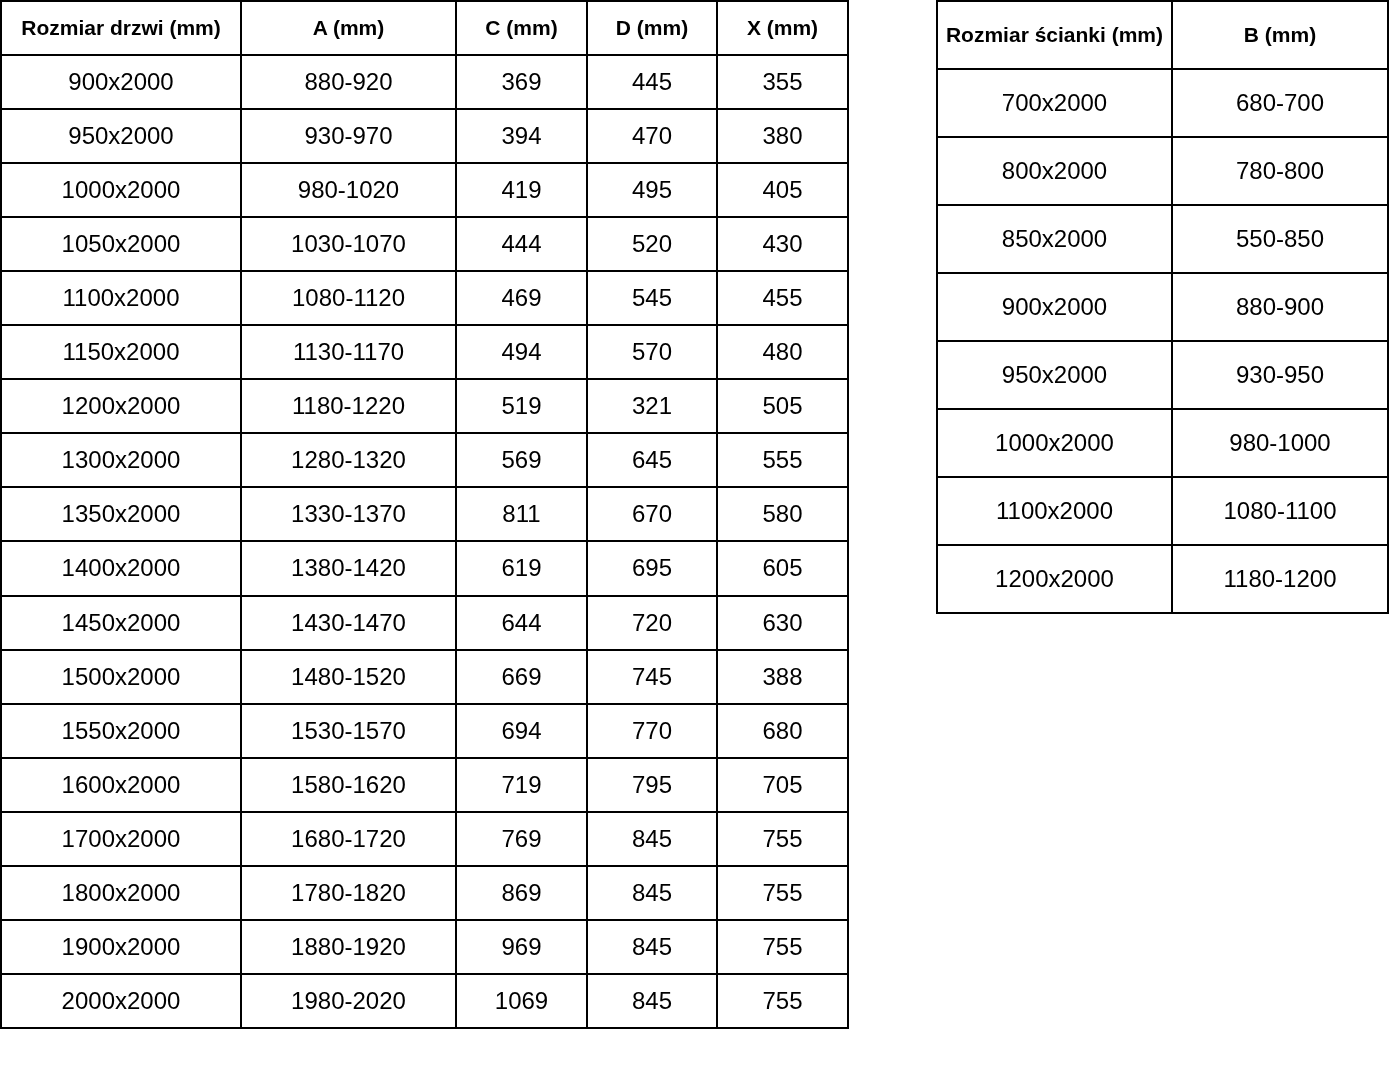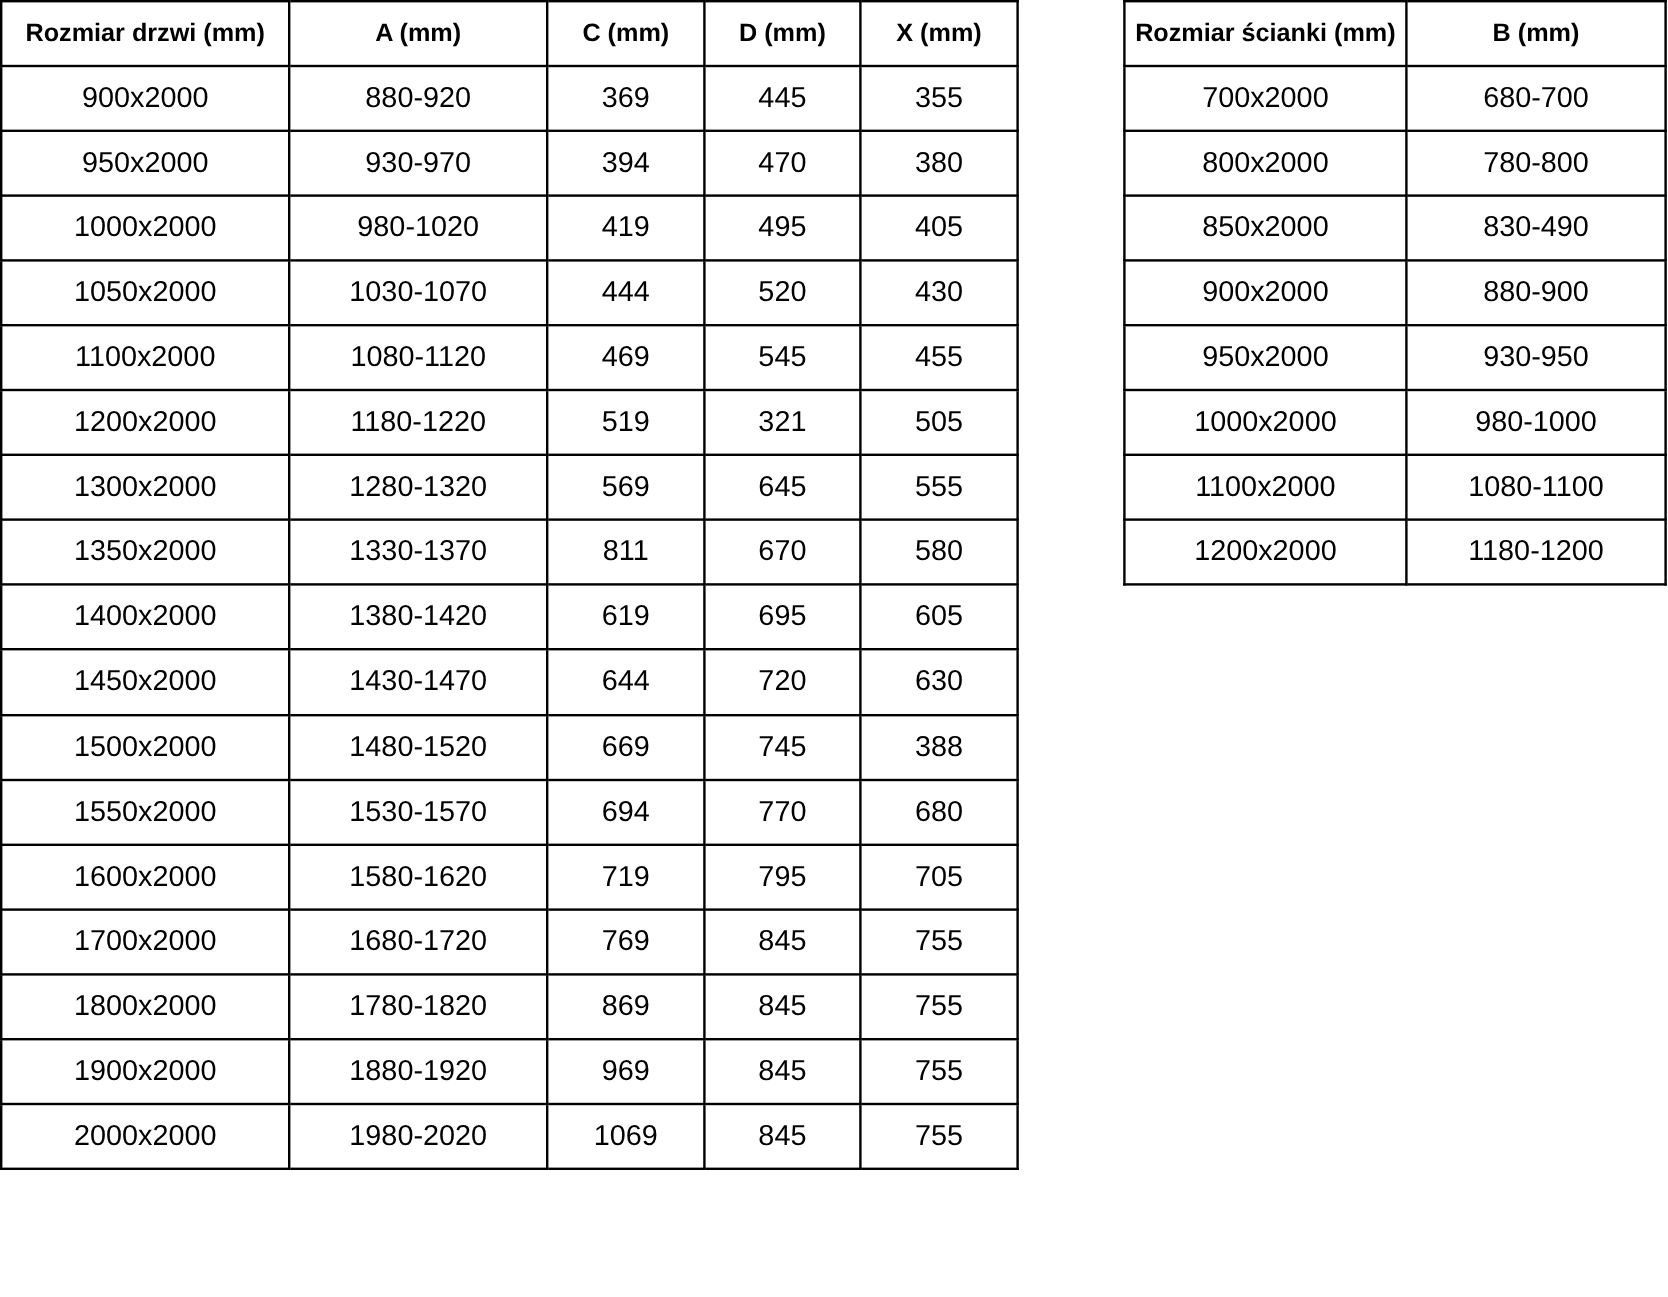--- a/index.html
+++ b/index.html
@@ -41,21 +41,21 @@
   }
   .spec-table th {
     font-size: 21px;
     font-weight: bold;
   }
   .spec-table td {
     font-size: 24px;
     font-weight: normal;
   }
   .spec-table tr {
-    height: 54px;
+    height: 68px;
   }
   #doors-table tr {
     height: 54.05px;
   }
 </style>
 </head>
 <body>
 
 <table id="doors-table" class="spec-table">
     <colgroup>
@@ -104,20 +104,27 @@
         <td>430</td>
       </tr>
       <tr>
         <td>1100x2000</td>
         <td>1080-1120</td>
         <td>469</td>
         <td>545</td>
         <td>455</td>
       </tr>
       <tr>
+        <td>1150x2000</td>
+        <td>1130-1170</td>
+        <td>494</td>
+        <td>570</td>
+        <td>480</td>
+      </tr>
+      <tr>
         <td>1200x2000</td>
         <td>1180-1220</td>
         <td>519</td>
         <td>321</td>
         <td>505</td>
       </tr>
       <tr>
         <td>1300x2000</td>
         <td>1280-1320</td>
         <td>569</td>
@@ -212,21 +219,21 @@
       <tr>
         <td>700x2000</td>
         <td>680-700</td>
       </tr>
       <tr>
         <td>800x2000</td>
         <td>780-800</td>
       </tr>
       <tr>
         <td>850x2000</td>
-        <td>830-490</td>
+        <td>550-850</td>
       </tr>
       <tr>
         <td>900x2000</td>
         <td>880-900</td>
       </tr>
       <tr>
         <td>950x2000</td>
         <td>930-950</td>
       </tr>
       <tr>

